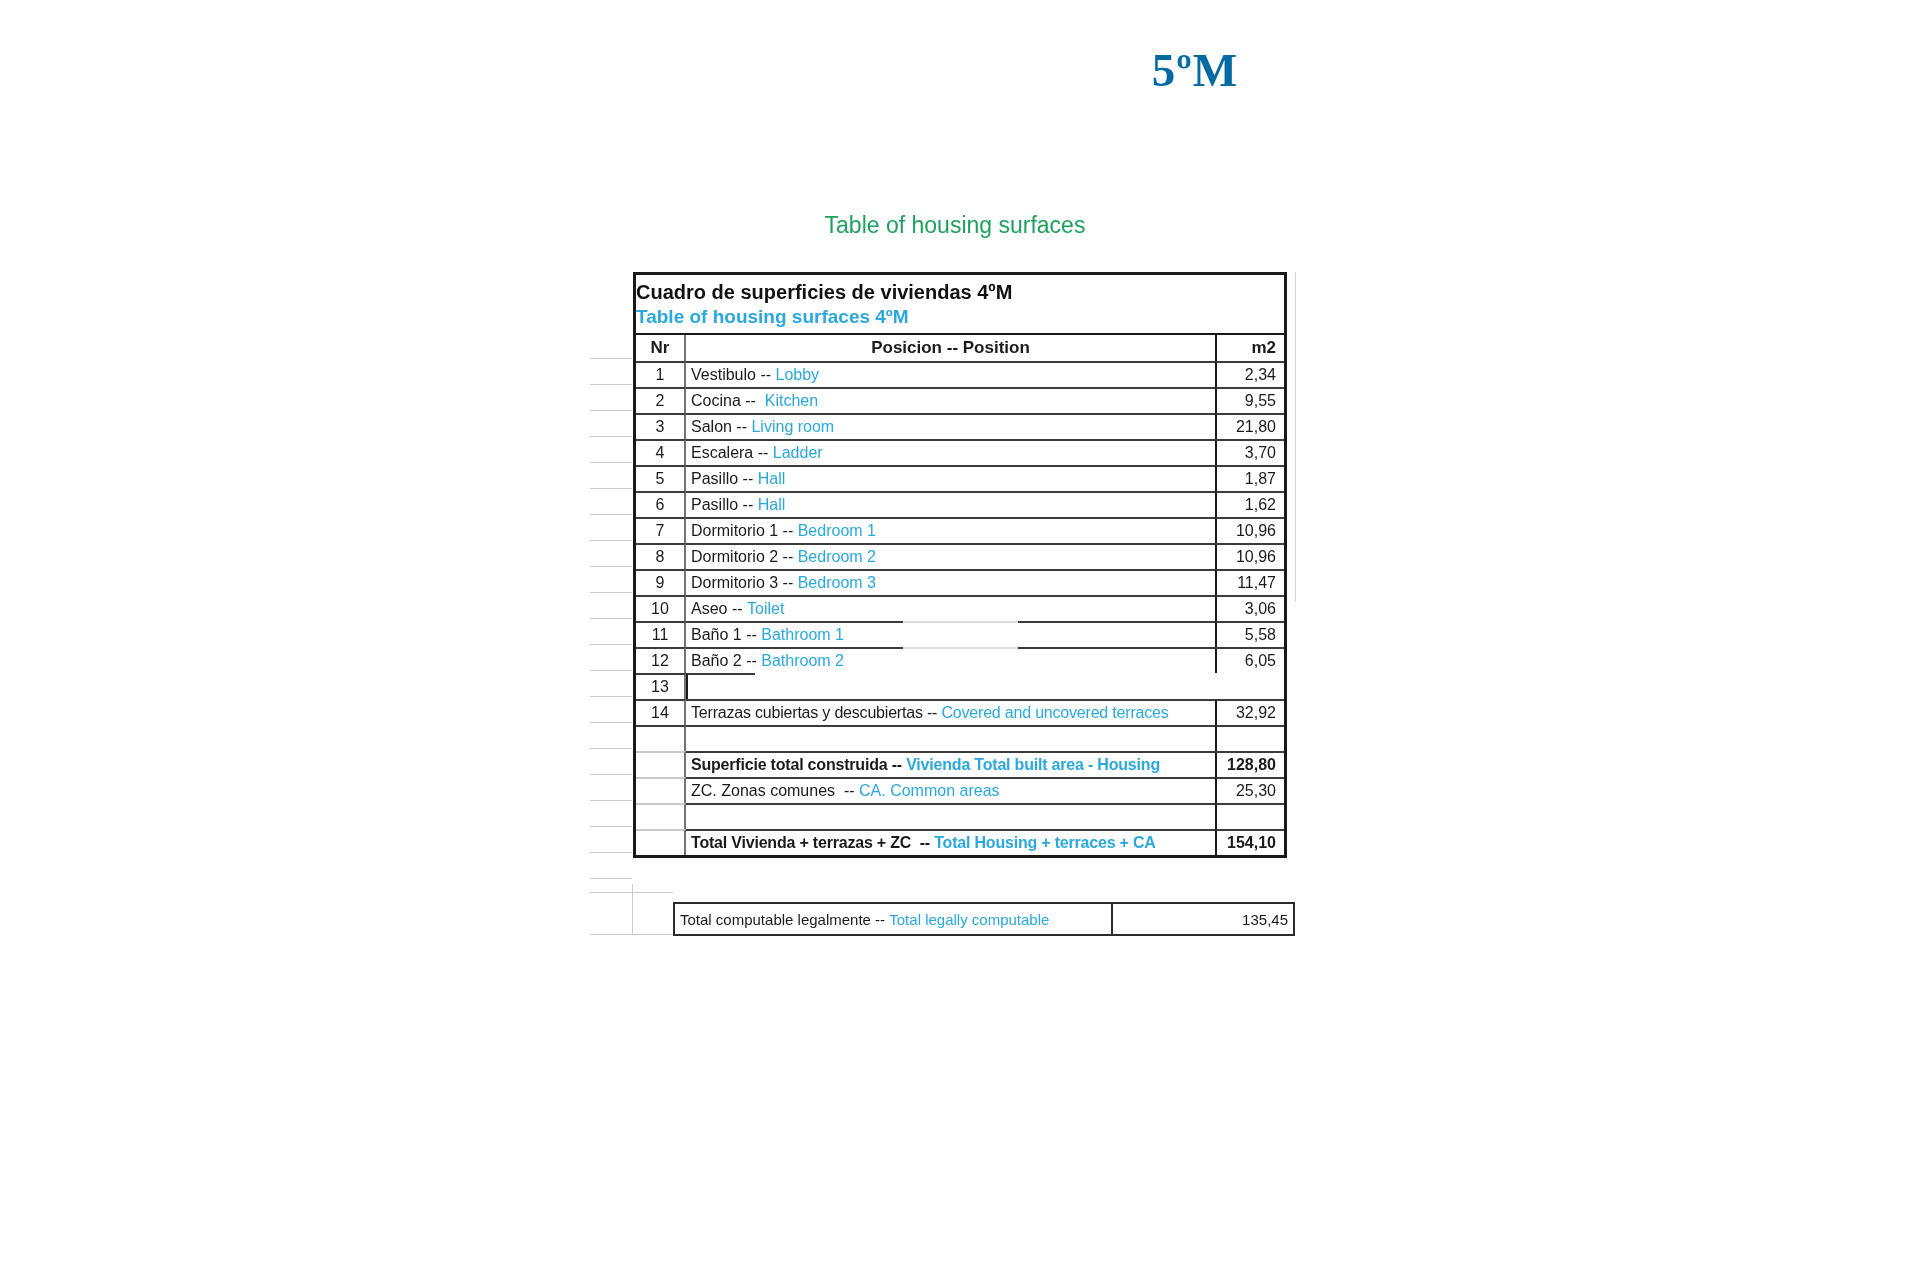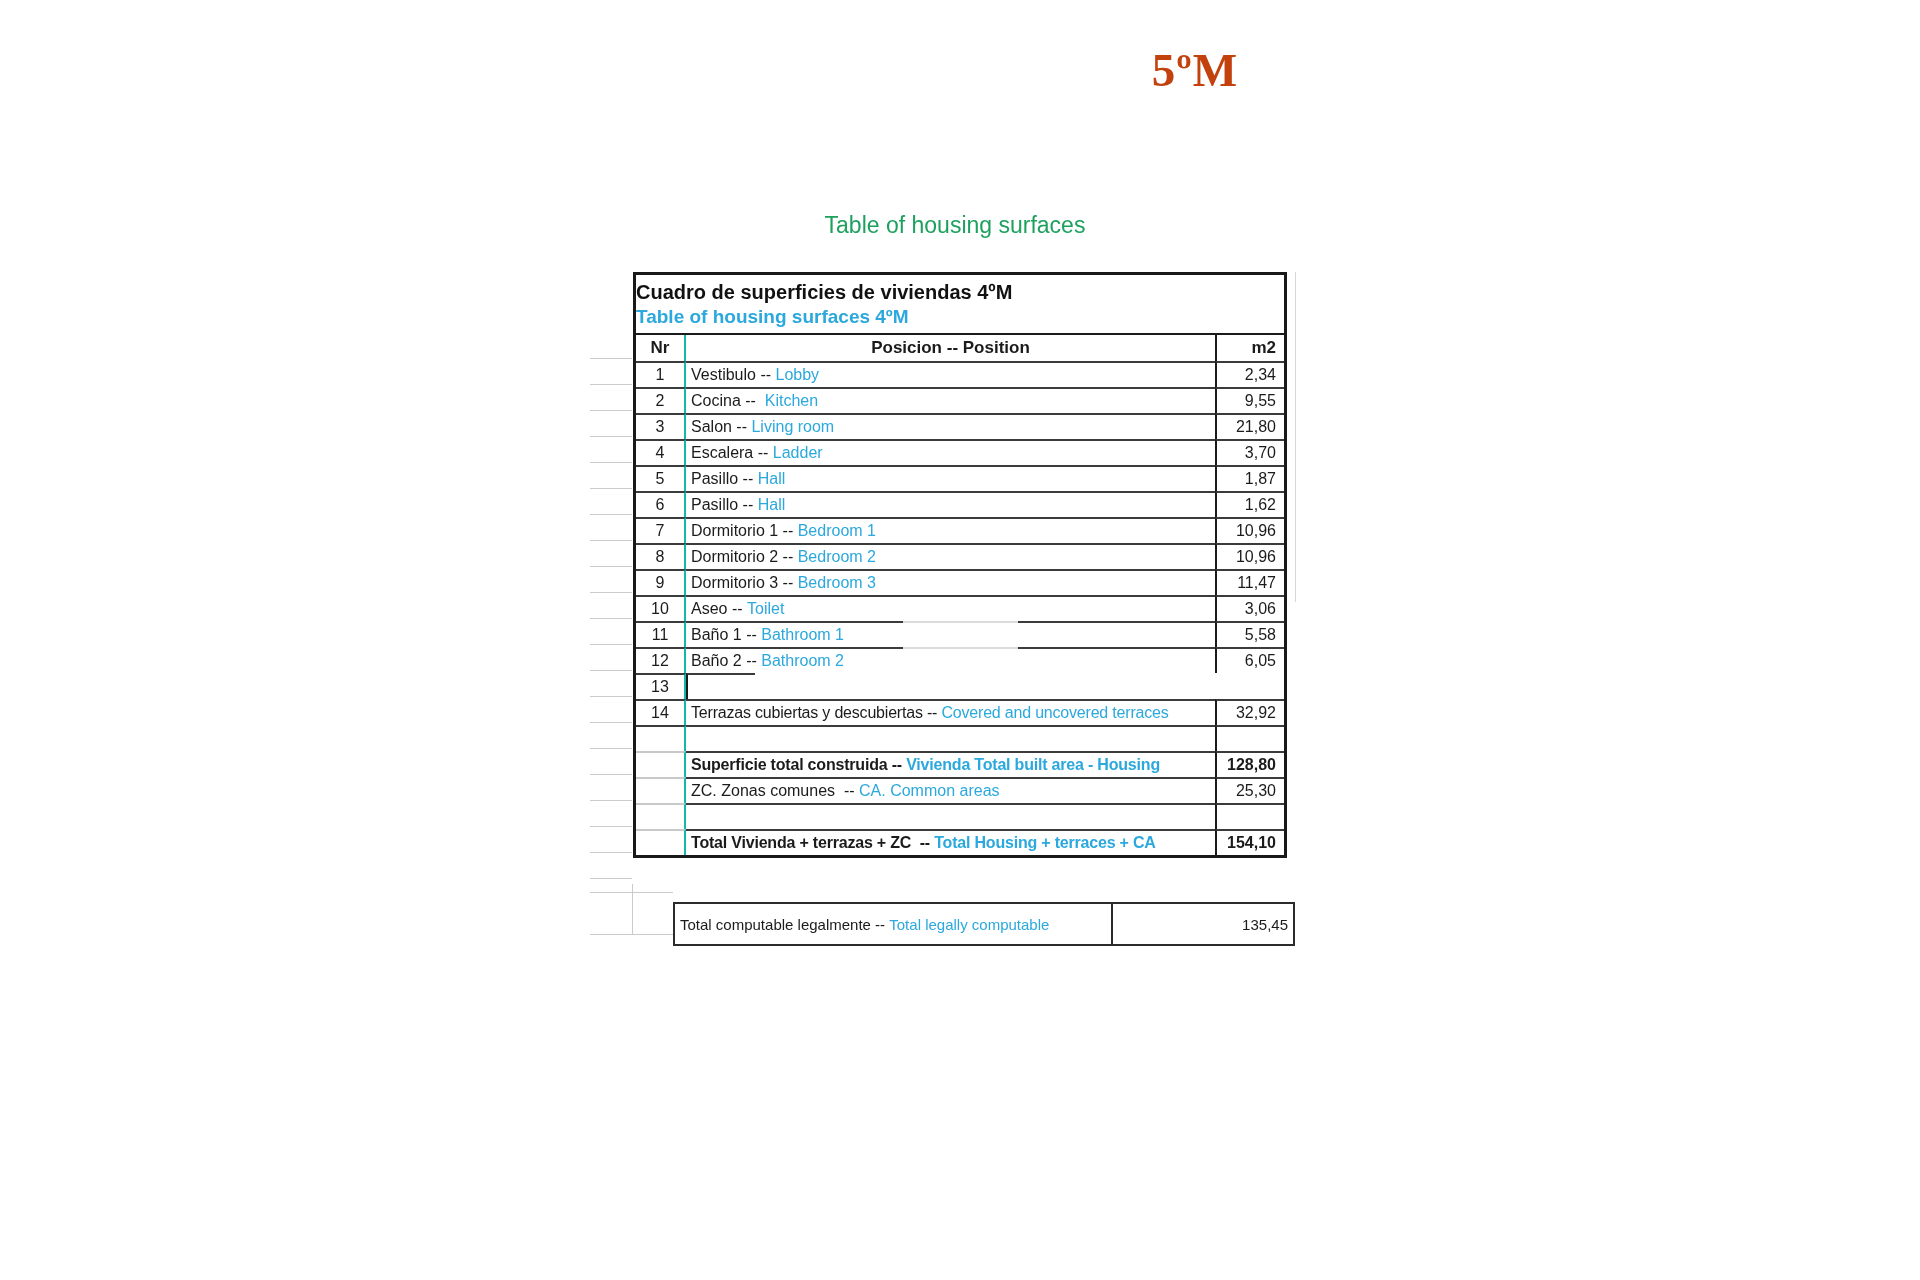--- a/index.html
+++ b/index.html
@@ -5,21 +5,21 @@
   html,body{margin:0;padding:0;}
   body{
     width:1920px;height:1280px;background:#ffffff;position:relative;
     font-family:"Liberation Sans","DejaVu Sans",sans-serif;color:#1b1b1b;
     overflow:hidden;
   }
   
   .floor-label{
     position:absolute;left:1100px;top:46px;width:190px;text-align:center;
     font-family:"Liberation Serif","DejaVu Serif",serif;font-weight:700;
-    font-size:47px;line-height:1.05;color:#c2410c;letter-spacing:1px;
+    font-size:47px;line-height:1.05;color:#0369a1;letter-spacing:1px;
   }
   .page-title{
     position:absolute;left:745px;top:212px;width:420px;text-align:center;
     font-size:23px;color:#1ea15e;
   }
   
   .surface-table{
     position:absolute;left:633px;top:272px;width:648px;
     border:3px solid #191919;background:#ffffff;box-sizing:content-box;
   }
@@ -29,34 +29,34 @@
     padding-right:134px;
   }
   .title-es{font-size:20px;font-weight:700;color:#111;line-height:1.3;}
   .title-en{font-size:19px;font-weight:700;color:#2ba8dd;line-height:1.25;}
   .row{display:flex;width:100%;}
   .cell{
     box-sizing:border-box;height:26px;display:flex;align-items:center;
     border-top:2px solid #3b3b3b;font-size:16px;overflow:hidden;
   }
   .row.header .cell{border-top:none;font-weight:700;font-size:17px;}
-  .nr{width:50px;justify-content:center;border-right:2px solid #14b8a6;text-align:right;}
+  .nr{width:50px;justify-content:center;border-right:2px solid #737373;text-align:right;}
   .pos{flex:1;padding-left:5px;white-space:pre;}
   .m2{width:69px;justify-content:flex-end;padding-right:8px;border-left:2px solid #1a1a1a;}
   .row.header .pos{justify-content:center;padding-left:0;}
   .en{color:#2ba8dd;white-space:pre;}
   .es{color:#1b1b1b;white-space:pre;}
   .b .es,.b .en,.b.m2,.b .m2{font-weight:700;}
   .nr.light{border-top-color:#c9c9c9;}
   .tight{font-size:16px;letter-spacing:-0.2px;}
   
   .smudge{position:absolute;left:267px;width:115px;height:6px;background:rgba(255,255,255,0.82);}
   
   .footer-box{
-    position:absolute;left:673px;top:902px;width:622px;height:44px;
+    position:absolute;left:673px;top:902px;width:622px;height:34px;
     box-sizing:border-box;border:2px solid #2b2b2b;display:flex;background:#fff;
   }
   .footer-pos{flex:1;display:flex;align-items:center;padding-left:5px;font-size:15px;white-space:pre;}
   .footer-m2{width:182px;box-sizing:border-box;border-left:2px solid #2b2b2b;
     display:flex;align-items:center;justify-content:flex-end;padding-right:5px;font-size:15px;}
   
   .grid-strip-left{
     position:absolute;left:590px;top:358px;width:42px;height:523px;
     background:repeating-linear-gradient(to bottom,#cbcbcb 0 1px,transparent 1px 26px);
   }

